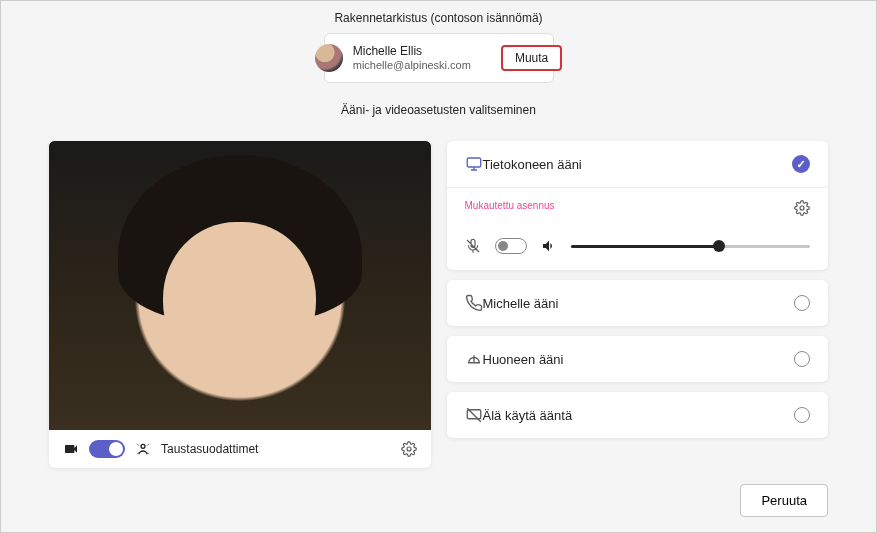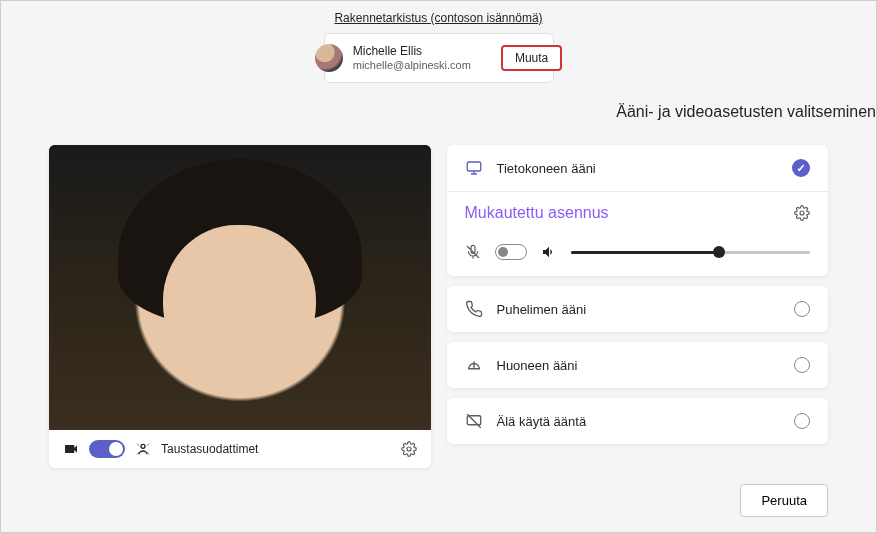--- a/index.html
+++ b/index.html
@@ -11,21 +11,20 @@
     border: 1px solid #ccc;
     display: flex;
     flex-direction: column;
     color: #252423;
   }
   .title-bar {
     text-align: center;
     padding: 10px 0 8px;
     font-size: 12px;
     color: #252423;
-    text-decoration: underline;
   }
   .identity-card {
     background: #fff;
     border: 1px solid #e1dfdd;
     border-radius: 6px;
     width: 230px;
     margin: 0 auto 20px;
     padding: 10px 12px;
     display: flex;
     align-items: center;
@@ -45,22 +44,22 @@
     background: #fff;
     border: 2px solid #d13438;
     border-radius: 4px;
     padding: 4px 12px;
     font-size: 12px;
     color: #252423;
     cursor: pointer;
     margin-left: 20px;
   }
   .subtitle {
-    text-align: right;
-    font-size: 16px;
+    text-align: center;
+    font-size: 12px;
     color: #252423;
     margin-bottom: 24px;
   }
   .main {
     display: flex;
     gap: 16px;
     padding: 0 48px;
     flex: 1;
   }
   .video-panel {
@@ -137,21 +136,20 @@
   }
   .audio-card {
     background: #fff;
     border-radius: 6px;
     box-shadow: 0 1px 4px rgba(0,0,0,0.08);
     overflow: hidden;
   }
   .option-row {
     display: flex;
     align-items: center;
-    gap: 14px;
     padding: 14px 18px;
     font-size: 13px;
     color: #252423;
     cursor: pointer;
   }
   .option-row .radio {
     width: 16px; height: 16px;
     border: 1.5px solid #8a8886;
     border-radius: 50%;
     margin-left: auto;
@@ -161,24 +159,24 @@
     border: none;
     background: #5b5fc7;
     display: flex; align-items: center; justify-content: center;
   }
   .option-row .radio.checked::after {
     content: "✓"; color: #fff; font-size: 11px; font-weight: bold;
   }
   .option-icon { width: 18px; height: 18px; color: #5b5fc7; }
   .option-icon.muted { color: #605e5c; }
   .setup-row {
-    display: flex; align-items: center;
+    display: flex; align-items: flex-start;
     padding: 12px 18px;
     border-top: 1px solid #edebe9;
-    font-size: 16px; color: #8b5cf6;
+    font-size: 10px; color: #ec4899;
   }
   .controls-row {
     display: flex; align-items: center;
     gap: 14px;
     padding: 10px 18px 16px;
   }
   .mic-toggle {
     width: 32px; height: 16px;
     border: 1.5px solid #8a8886;
     border-radius: 10px;
@@ -304,21 +302,21 @@
           <div class="vol-thumb"></div>
         </div>
       </div>
     </div>
 
     <div class="audio-card">
       <div class="option-row">
         <svg class="option-icon muted" viewBox="0 0 24 24" fill="none" stroke="currentColor" stroke-width="1.8">
             <path d="M22 16.92v3a2 2 0 01-2.18 2 19.79 19.79 0 01-8.63-3.07 19.5 19.5 0 01-6-6A19.79 19.79 0 012.12 4.18 2 2 0 014.11 2h3a2 2 0 012 1.72c.12.9.33 1.78.62 2.63a2 2 0 01-.45 2.11L8.09 9.91a16 16 0 006 6l1.45-1.19a2 2 0 012.11-.45c.85.29 1.73.5 2.63.62A2 2 0 0122 16.92z"></path>
           </svg>
-        <span>Puhelimen ääni</span>
+        <span>Michelle ääni</span>
         <div class="radio"></div>
       </div>
     </div>
 
     <div class="audio-card">
       <div class="option-row">
         <svg class="option-icon muted" viewBox="0 0 24 24" fill="none" stroke="currentColor" stroke-width="1.8">
             <path d="M4 17h16M5 17a7 7 0 0114 0M12 17V7"></path>
           </svg>
         <span>Huoneen ääni</span>

